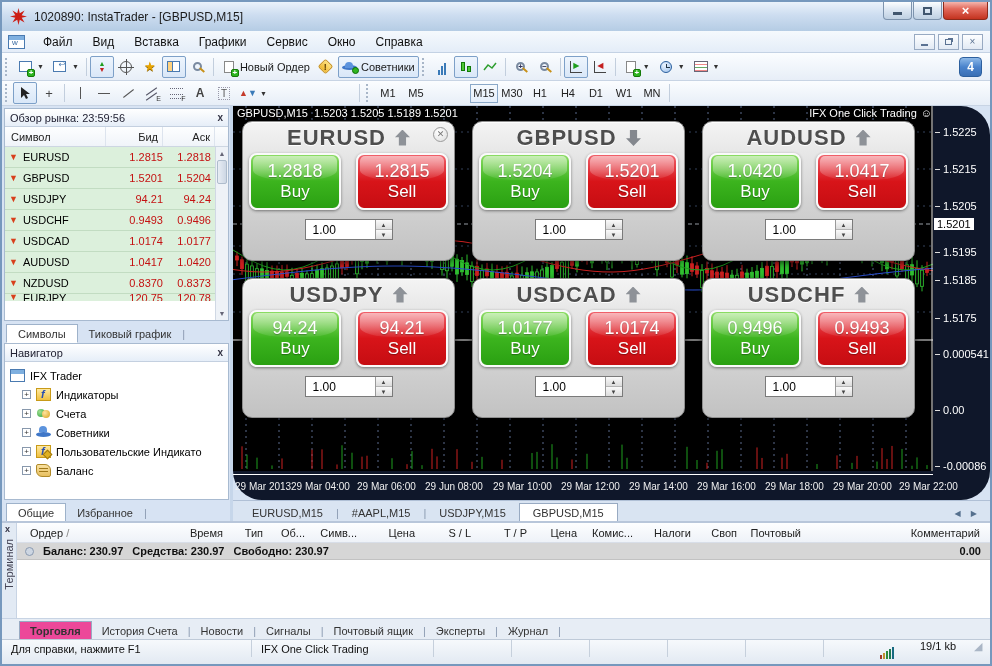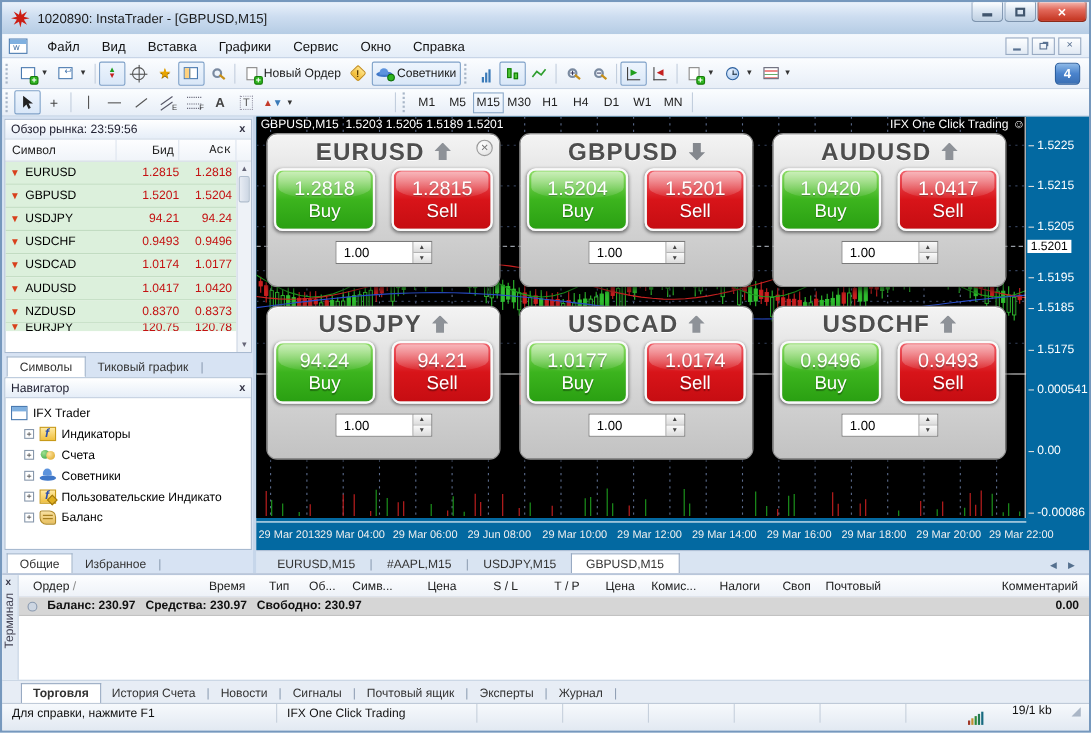--- a/index.html
+++ b/index.html
@@ -31,21 +31,21 @@
   
   .toolbar{background:linear-gradient(#fbfdff,#e7eef7);border-bottom:1px solid #c8d4e4;display:flex;align-items:center;flex:none;}
   .tb1{height:28px;}
   .tb2{height:25px;}
   .grip{width:4px;height:18px;border-left:2px dotted #a8b6c8;margin:0 4px 0 3px;}
   .sep{width:1px;height:18px;background:#c2cedd;margin:0 3px;}
   .tbtn{height:22px;min-width:23px;padding:0 3px;display:flex;align-items:center;justify-content:center;gap:3px;border:1px solid transparent;border-radius:2px;font-size:11px;color:#1a1a1a;position:relative;}
   .tbtn.active{border-color:#7da0c8;background:linear-gradient(#eef5fd,#d9e7f8);}
   .dd{font-size:7px;color:#333;margin-left:1px;}
   .tf-btn{height:19px;min-width:28px;display:flex;align-items:center;justify-content:center;font-size:11px;color:#222;border:1px solid transparent;}
-  .tf-btn.active{border-color:#8aa8c8;background:linear-gradient(#f6fafe,#e4eefb);}
+  .tf-btn.active{border-color:#8aa8c8;background:linear-gradient(#f6fafe,#e4eefb);margin-left:40px;}
   .badge4{margin-left:auto;margin-right:8px;width:23px;height:20px;background:linear-gradient(#8db9e8,#4a83cc 50%,#3a6fb4);border:1px solid #2c5f9e;border-radius:4px;color:#fff;font-weight:bold;font-size:12px;display:flex;align-items:center;justify-content:center;}
 
   
   .ic{width:16px;height:16px;position:relative;display:inline-flex;align-items:center;justify-content:center;flex:none;}
   .icbox{width:13px;height:11px;border:1px solid #4a7ab0;background:#fff;position:relative;}
   .plusbadge{position:absolute;right:-2px;bottom:-2px;width:8px;height:8px;background:#2eb520;border:1px solid #157a08;color:#fff;font-size:8px;line-height:6px;text-align:center;font-weight:bold;border-radius:2px;}
   .ic-profile .icbox::after{content:"↩";position:absolute;right:0;top:-2px;font-size:8px;color:#4a7ab0;}
   .ic-tick{flex-direction:column;}
   .ic-tick i{font-style:normal;font-size:7px;line-height:6px;}
   .ic-tick .u{color:#1e9e1e;} .ic-tick .d{color:#c42020;}
@@ -99,21 +99,21 @@
   
   .main{flex:1;display:flex;min-height:0;}
   .sidebar{width:228px;flex:none;display:flex;flex-direction:column;background:#d7e3f3;padding:2px 1px 0 2px;}
   .spanel{background:#fff;border:1px solid #a8bad0;display:flex;flex-direction:column;min-height:0;}
   .spanel-header{height:18px;flex:none;background:linear-gradient(#ffffff,#e6eef8);border-bottom:1px solid #c4d0e0;display:flex;align-items:center;padding:0 5px;font-size:11px;color:#223;}
   .spanel-close{margin-left:auto;font-size:10px;font-weight:bold;color:#334;}
   .mw-cols{height:20px;flex:none;display:flex;align-items:center;font-size:11px;color:#222;border-bottom:1px solid #cdd6e2;background:linear-gradient(#fdfeff,#f0f4f9);}
   .mw-cols span{border-right:1px solid #dde4ee;height:100%;display:flex;align-items:center;}
   .c-sym{flex:1;padding-left:6px;}
   .c-bid{width:57px;justify-content:flex-end;padding-right:4px;}
-  .c-ask{width:52px;justify-content:flex-end;padding-right:4px;font-family:Liberation Mono, monospace;}
+  .c-ask{width:52px;justify-content:flex-end;padding-right:4px;}
   .mw-body{display:flex;min-height:0;flex:1;}
   .mw-rows{flex:1;overflow:hidden;}
   .mw-row{height:21px;display:flex;align-items:center;background:#dcf0dc;border-bottom:1px solid #c2dcc2;font-size:11px;}
   .mw-row.partial{height:7px;overflow:hidden;border-bottom:none;}
   .mw-row .sym{flex:1;display:flex;align-items:center;gap:5px;padding-left:4px;color:#000;}
   .arr-dn{color:#d8401c;font-size:9px;line-height:9px;}
   .mw-row .bid{width:53px;text-align:right;color:#c41111;}
   .mw-row .ask{width:52px;text-align:right;color:#c41111;padding-right:4px;}
   .vscroll{width:13px;flex:none;background:#eef2f7;border-left:1px solid #d0d8e4;display:flex;flex-direction:column;align-items:stretch;}
   .vs-btn{height:13px;display:flex;align-items:center;justify-content:center;font-size:7px;color:#667;}
@@ -139,21 +139,21 @@
   .nico-fx::after{content:"";position:absolute;right:-1px;bottom:-1px;width:5px;height:5px;background:#e0b020;border:1px solid #a07810;transform:rotate(45deg);}
   .nico-hat::before{content:"";position:absolute;left:0;right:0;bottom:2px;height:5px;background:#3f77c8;border-radius:50%;}
   .nico-hat::after{content:"";position:absolute;left:3px;top:0;width:8px;height:6px;background:#5c93dd;border-radius:4px 4px 0 0;}
   .nico-scroll{border:1px solid #b08a28;background:linear-gradient(#f8e0a0,#e8c060);border-radius:2px 6px 2px 6px;}
   .nico-scroll::before{content:"";position:absolute;left:2px;right:2px;top:3px;border-top:1px solid #a07818;}
   .nico-scroll::after{content:"";position:absolute;left:2px;right:2px;top:6px;border-top:1px solid #a07818;}
 
   
   .splitter{width:3px;background:#c6d6ea;flex:none;}
   .chart-region{flex:1;display:flex;flex-direction:column;min-width:0;}
-  .chart-canvas{flex:1;position:relative;background:#0369a1;display:flex;min-height:0;}
+  .chart-canvas{flex:1;position:relative;background:#0f172a;display:flex;min-height:0;border-radius:29px;}
   .plot{width:700px;flex:none;position:relative;}
   .paxis{width:52px;flex:none;position:relative;font-size:11px;color:#fff;}
   .ptick{position:absolute;left:2px;display:flex;align-items:center;gap:3px;white-space:nowrap;}
   .ptick::before{content:"";width:5px;height:1px;background:#ddd;}
   .pcur{position:absolute;left:1px;background:#fff;color:#000;padding:0 3px;font-size:11px;white-space:nowrap;}
   .ohlc-line{position:absolute;top:1px;left:4px;color:#fff;font-size:11px;white-space:nowrap;z-index:5;}
   .oct-label{position:absolute;top:1px;right:58px;color:#fff;font-size:11px;display:flex;gap:4px;align-items:center;z-index:5;}
   .time-axis{position:absolute;left:0;right:0;bottom:0;height:26px;border-top:1px solid #fff;}
   .time-axis span{position:absolute;top:6px;color:#eee;font-size:10px;white-space:nowrap;}
 
@@ -195,21 +195,21 @@
   .th.first::after{content:" /";color:#888;}
   .th.last{flex:1;text-align:right;padding-right:10px;}
   .w0{width:140px;}.w1{width:72px;}.w2{width:40px;}.w3{width:42px;}.w4{width:52px;}.w5{width:58px;}.w6{width:56px;}.w7{width:56px;}.w8{width:50px;}.w9{width:56px;}.w10{width:58px;}.w11{width:46px;}.w12{width:64px;}
   .term-balance{height:17px;flex:none;display:flex;align-items:center;background:#d6d6d6;border-bottom:1px solid #c2c2c2;font-size:11px;font-weight:bold;color:#101010;}
   .bal-icon{width:9px;height:9px;border-radius:50%;border:1px solid #8a9ab0;background:#cdd6e2;margin:0 7px 0 8px;flex:none;}
   .term-balance span{margin-right:9px;white-space:nowrap;}
   .bal-profit{margin-left:auto;margin-right:172px;}
   .term-rest{flex:1;background:#fff;}
   .term-tabs{height:21px;flex:none;background:#e7edf5;border-top:1px solid #c8d4e4;display:flex;align-items:flex-end;font-size:11px;color:#333;padding-left:17px;}
   .ttab{padding:3px 10px 2px;}
-  .ttab.active{background:#ffffff;border:1px solid #98aac2;border-bottom:1px solid #fff;margin-bottom:-1px;font-weight:bold;}
+  .ttab.active{background:#ec4899;border:1px solid #98aac2;border-bottom:1px solid #fff;margin-bottom:-1px;font-weight:bold;}
   .ttab-sep{color:#8a9ab0;padding-bottom:2px;}
 
   
   .statusbar{height:25px;flex:none;background:linear-gradient(#f6f9fc,#e2e9f2);border-top:1px solid #bfcad8;display:flex;font-size:11px;color:#111;}
   .sb-cell{height:17px;display:flex;align-items:center;padding:0 9px;border-right:1px solid #c6d0dc;white-space:nowrap;}
   .sb-help{width:250px;}
   .sb-mode{width:182px;}
   .sb-empty{width:78px;}
   .sb-net{margin-left:auto;display:flex;align-items:flex-end;gap:1px;padding:0 8px 5px 0;}
   .sb-net i{width:2px;display:block;}

